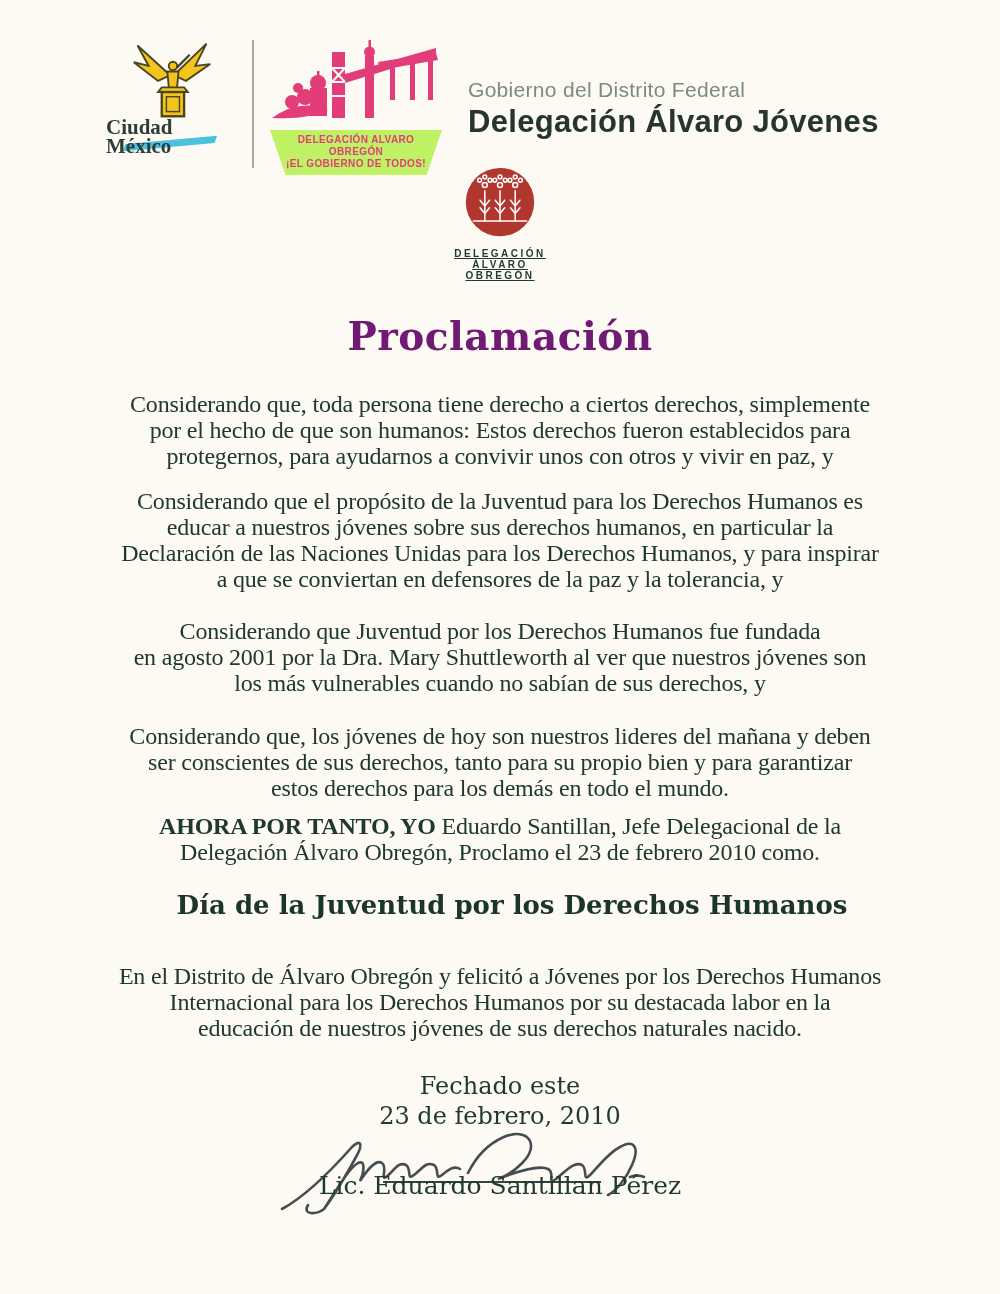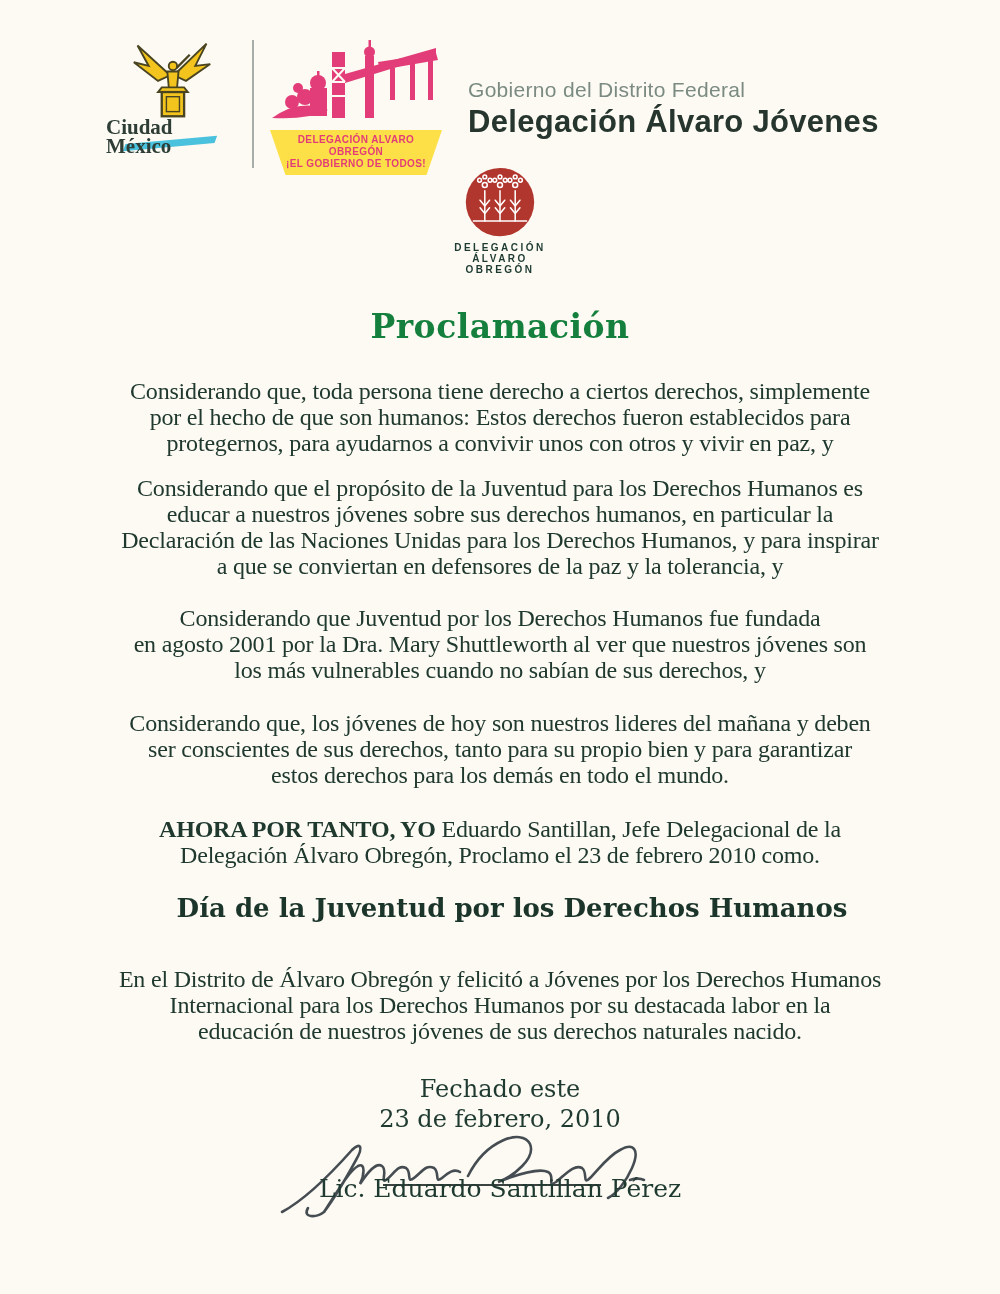--- a/index.html
+++ b/index.html
@@ -26,56 +26,56 @@
   .city-wordmark .swoosh{
     position:absolute;left:18px;top:22px;width:92px;height:7px;
     background:#2ab7d9;transform:rotate(-5deg) skewX(-25deg);
     z-index:0;opacity:.85;
   }
   .city-wordmark .w1,.city-wordmark .w2{position:relative;z-index:1;display:block;}
   .hdr-divider{width:2px;height:128px;background:#a7aeaa;margin:2px 16px 0 14px;}
   .pink-logo{width:172px;}
   .pink-logo svg{display:block;}
   .banner{
-    background:#fde047;
+    background:#bef264;
     clip-path:polygon(0 0,100% 0,91% 100%,9% 100%);
     text-align:center;padding:4px 4px 5px;margin-top:-2px;
   }
   .banner div{
     font-family:"Liberation Sans", sans-serif;
     font-weight:700;font-size:10px;line-height:12px;
     color:#e23d78;letter-spacing:.4px;
   }
   .gov-text{margin-left:26px;padding-top:40px;font-family:"Liberation Sans", sans-serif;}
   .gov-line{font-size:21px;color:#7b8b82;letter-spacing:.3px;}
   .delegation-line{font-size:31px;font-weight:700;color:#26352e;letter-spacing:.3px;margin-top:2px;}
   
   .seal{ text-align:center;margin-top:-6px; }
   .seal svg{display:block;margin:0 auto;}
-  .seal-text{}
+  .seal-text{margin-top:6px;text-decoration:underline;}
   .seal-text div{
     font-family:"Liberation Sans", sans-serif;font-weight:700;
     font-size:10px;line-height:11px;letter-spacing:2.5px;color:#1d3a31;
   }
   
   .doc-title{
     text-align:center;margin-top:32px;
     font-family:"DejaVu Serif", serif;font-weight:700;
-    font-size:33px;color:#15803d;letter-spacing:.5px;
+    font-size:39px;color:#701a75;letter-spacing:.5px;
   }
   .para{
     white-space:pre-line;text-align:center;
     font-size:24px;line-height:26px;color:#20392f;
     width:920px;margin:0 auto;letter-spacing:-.2px;
   }
   .p1{margin-top:32px;}
   .p2{margin-top:19px;}
   .p3{margin-top:26px;}
   .p4{margin-top:27px;}
-  .p5{margin-top:28px;}
+  .p5{margin-top:12px;}
   .p5 b{font-weight:700;}
   .day-heading{
     text-align:center;margin-top:25px;
     font-family:"DejaVu Serif", serif;font-weight:700;
     font-size:26px;color:#1c352b;padding-left:24px;
   }
   .p6{margin-top:43px;}
   .dateline{
     text-align:center;margin-top:30px;
     font-family:"DejaVu Serif", serif;font-size:24px;line-height:30px;color:#1f3a30;

